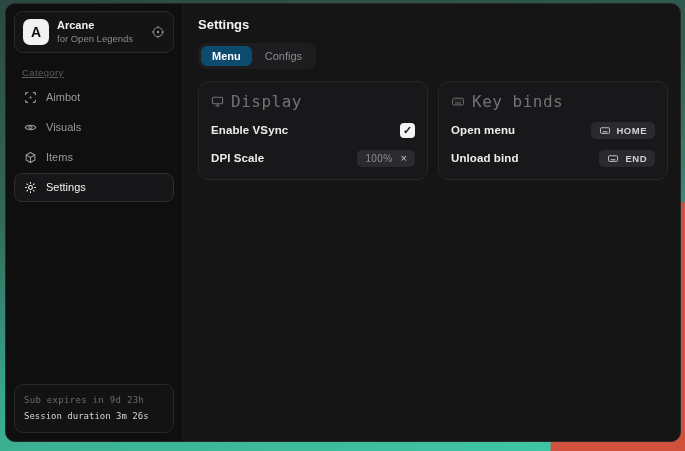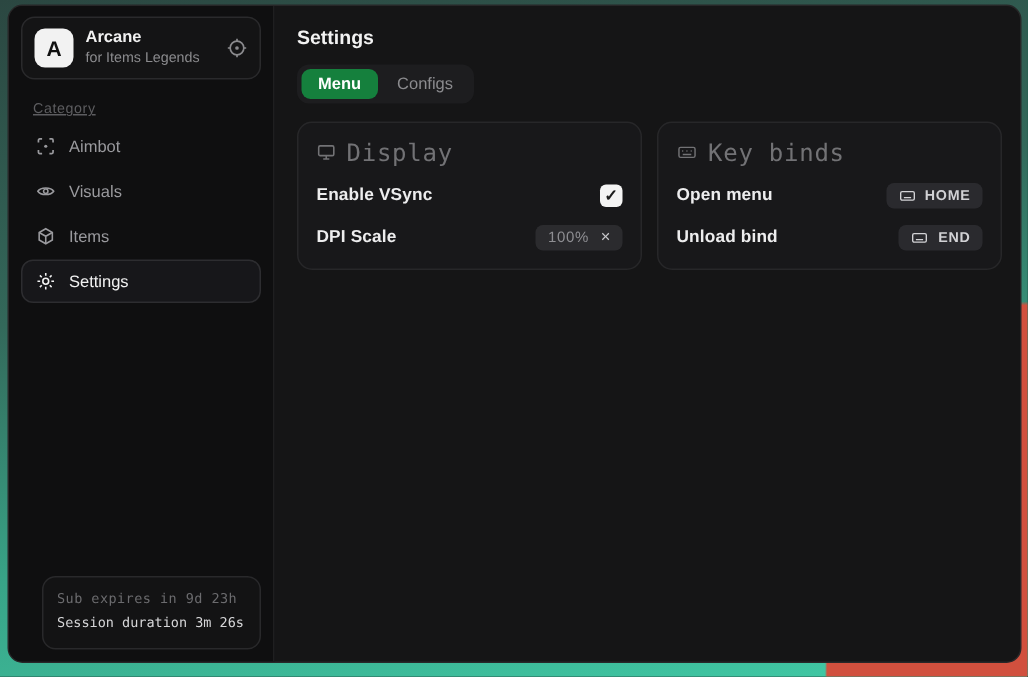--- a/index.html
+++ b/index.html
@@ -44,54 +44,54 @@
   .app-name { color:#f0f0f0; font-size:11px; font-weight:bold; }
   .app-sub { color:#8b8b8e; font-size:9.5px; }
   .hdr-action { color:#8a8a8d; display:flex; align-items:center; cursor:pointer; }
   .category {
     color:#5d5d60; font-size:9.5px; letter-spacing:.4px;
     margin:14px 0 4px 8px;
     text-decoration:underline;
   }
   .nav { display:flex; flex-direction:column; }
   .nav-item {
-    display:flex; align-items:center; gap:9px;
+    display:flex; align-items:flex-start; gap:9px;
     padding:7px 9px; margin-top:1px;
     color:#9a9a9e; font-size:11px;
     border:1px solid transparent; border-radius:8px;
     cursor:pointer;
   }
   .nav-item svg { flex:0 0 auto; }
   .nav-item.selected {
     color:#f2f2f2; background:#17171a;
     border-color:#2d2d30;
   }
   .spacer { flex:1; }
   .session {
     border:1px solid #29292b; border-radius:9px;
     background:#131314;
     padding:8px 9px;
     font-family:"DejaVu Sans Mono", monospace;
-    font-size:9px; line-height:1.7;margin-left:14px;
+    font-size:9px; line-height:1.7;
   }
   .session .dim { color:#6b6b6e; letter-spacing:.3px; }
   .session .lit { color:#d6d6d8; }
   
   .main { flex:1; padding:13px 12px 12px 15px; }
   .page-title { color:#f2f2f2; font-size:13px; font-weight:bold; }
   .tabs {
     display:inline-flex; align-items:center; gap:2px;
     background:#1d1d1f; border-radius:8px; padding:3px;
     margin-top:11px;
   }
   .tab {
     font-size:11px; color:#8b8b8e;
     padding:4px 11px; border-radius:6px; cursor:pointer;
   }
-  .tab.selected { background:#15803d; color:#ffffff; font-weight:bold; }
+  .tab.selected { background:#0c4a6e; color:#ffffff; font-weight:bold; }
   .cards { display:flex; gap:10px; margin-top:12px; }
   .card {
     flex:1;
     background:#18181a; border:1px solid #272729; border-radius:10px;
     padding:10px 12px 12px 12px;
   }
   .card-head {
     display:flex; align-items:center; gap:7px;
     color:#727275; font-size:16px;
     font-family:"DejaVu Sans Mono", monospace;
@@ -131,21 +131,21 @@
 <div class="window">
 
   <aside class="sidebar">
 
     <div class="side-header">
       <div class="logo">
           <span>A</span>
         </div>
       <div class="app-meta">
         <div class="app-name">Arcane</div>
-        <div class="app-sub">for Items Legends</div>
+        <div class="app-sub">for Open Legends</div>
       </div>
       <span class="hdr-action">
         <svg class="icn" width="14" height="14" viewBox="0 0 16 16" fill="none" stroke="currentColor" stroke-width="1.3">
           <circle cx="8" cy="8" r="5.2"></circle>
             <circle cx="8" cy="8" r="1.4" fill="currentColor" stroke="none"></circle>
           <path d="M8 1v2M8 13v2M1 8h2M13 8h2"></path>
         </svg>
       </span>
     </div>
 

